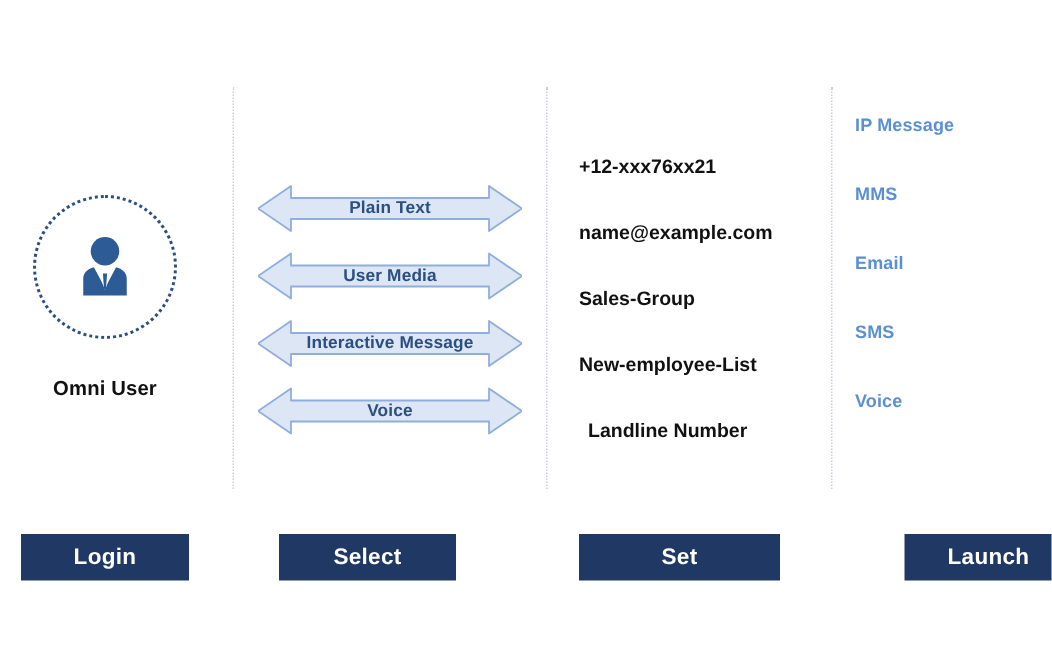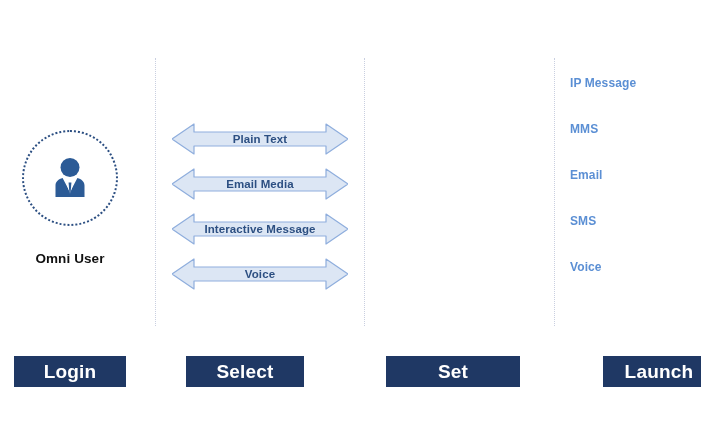--- a/index.html
+++ b/index.html
@@ -131,21 +131,21 @@
     letter-spacing: 0.1px;
   }
 
   
   .btn {
     position: absolute;
     top: 356px;
     height: 31px;
     background: #1f3864;
     color: #ffffff;
-    font-size: 19px;
+    font-size: 15px;
     font-weight: bold;
     display: flex;
     align-items: center;
     justify-content: center;
     letter-spacing: 0.2px;
   }
   .btn.b1 { left: 14px;  width: 112px; }
   .btn.b2 { left: 186px; width: 118px; }
   .btn.b3 { left: 386px; width: 134px; }
   .btn.b4 { left: 575px; width: 112px; margin-left: 28px; }
@@ -179,39 +179,46 @@
       <svg viewBox="0 0 176 34" preserveAspectRatio="none" aria-hidden="true">
         <polygon points="0,17 22,2 22,10 154,10 154,2 176,17 154,32 154,24 22,24 22,32" fill="#dce6f4" stroke="#8faedd" stroke-width="1.2" stroke-linejoin="round"></polygon>
       </svg>
       <div class="arrow-label">Plain Text</div>
     </div>
 
     <div class="arrow-row">
       <svg viewBox="0 0 176 34" preserveAspectRatio="none" aria-hidden="true">
         <polygon points="0,17 22,2 22,10 154,10 154,2 176,17 154,32 154,24 22,24 22,32" fill="#dce6f4" stroke="#8faedd" stroke-width="1.2" stroke-linejoin="round"></polygon>
       </svg>
-      <div class="arrow-label">Email Media</div>
+      <div class="arrow-label">User Media</div>
     </div>
 
     <div class="arrow-row">
       <svg viewBox="0 0 176 34" preserveAspectRatio="none" aria-hidden="true">
         <polygon points="0,17 22,2 22,10 154,10 154,2 176,17 154,32 154,24 22,24 22,32" fill="#dce6f4" stroke="#8faedd" stroke-width="1.2" stroke-linejoin="round"></polygon>
       </svg>
       <div class="arrow-label">Interactive Message</div>
     </div>
 
     <div class="arrow-row">
       <svg viewBox="0 0 176 34" preserveAspectRatio="none" aria-hidden="true">
         <polygon points="0,17 22,2 22,10 154,10 154,2 176,17 154,32 154,24 22,24 22,32" fill="#dce6f4" stroke="#8faedd" stroke-width="1.2" stroke-linejoin="round"></polygon>
       </svg>
       <div class="arrow-label">Voice</div>
     </div>
 
   </div>
 
+  <div class="ids">
+    <div class="id-item">+12-xxx76xx21</div>
+    <div class="id-item">name@example.com</div>
+    <div class="id-item">Sales-Group</div>
+    <div class="id-item">New-employee-List</div>
+    <div class="id-item indent">Landline Number</div>
+  </div>
 
   <div class="channels">
     <div class="channel-item">IP Message</div>
     <div class="channel-item">MMS</div>
     <div class="channel-item">Email</div>
     <div class="channel-item">SMS</div>
     <div class="channel-item">Voice</div>
   </div>
 
   <div class="btn b1">Login</div>

